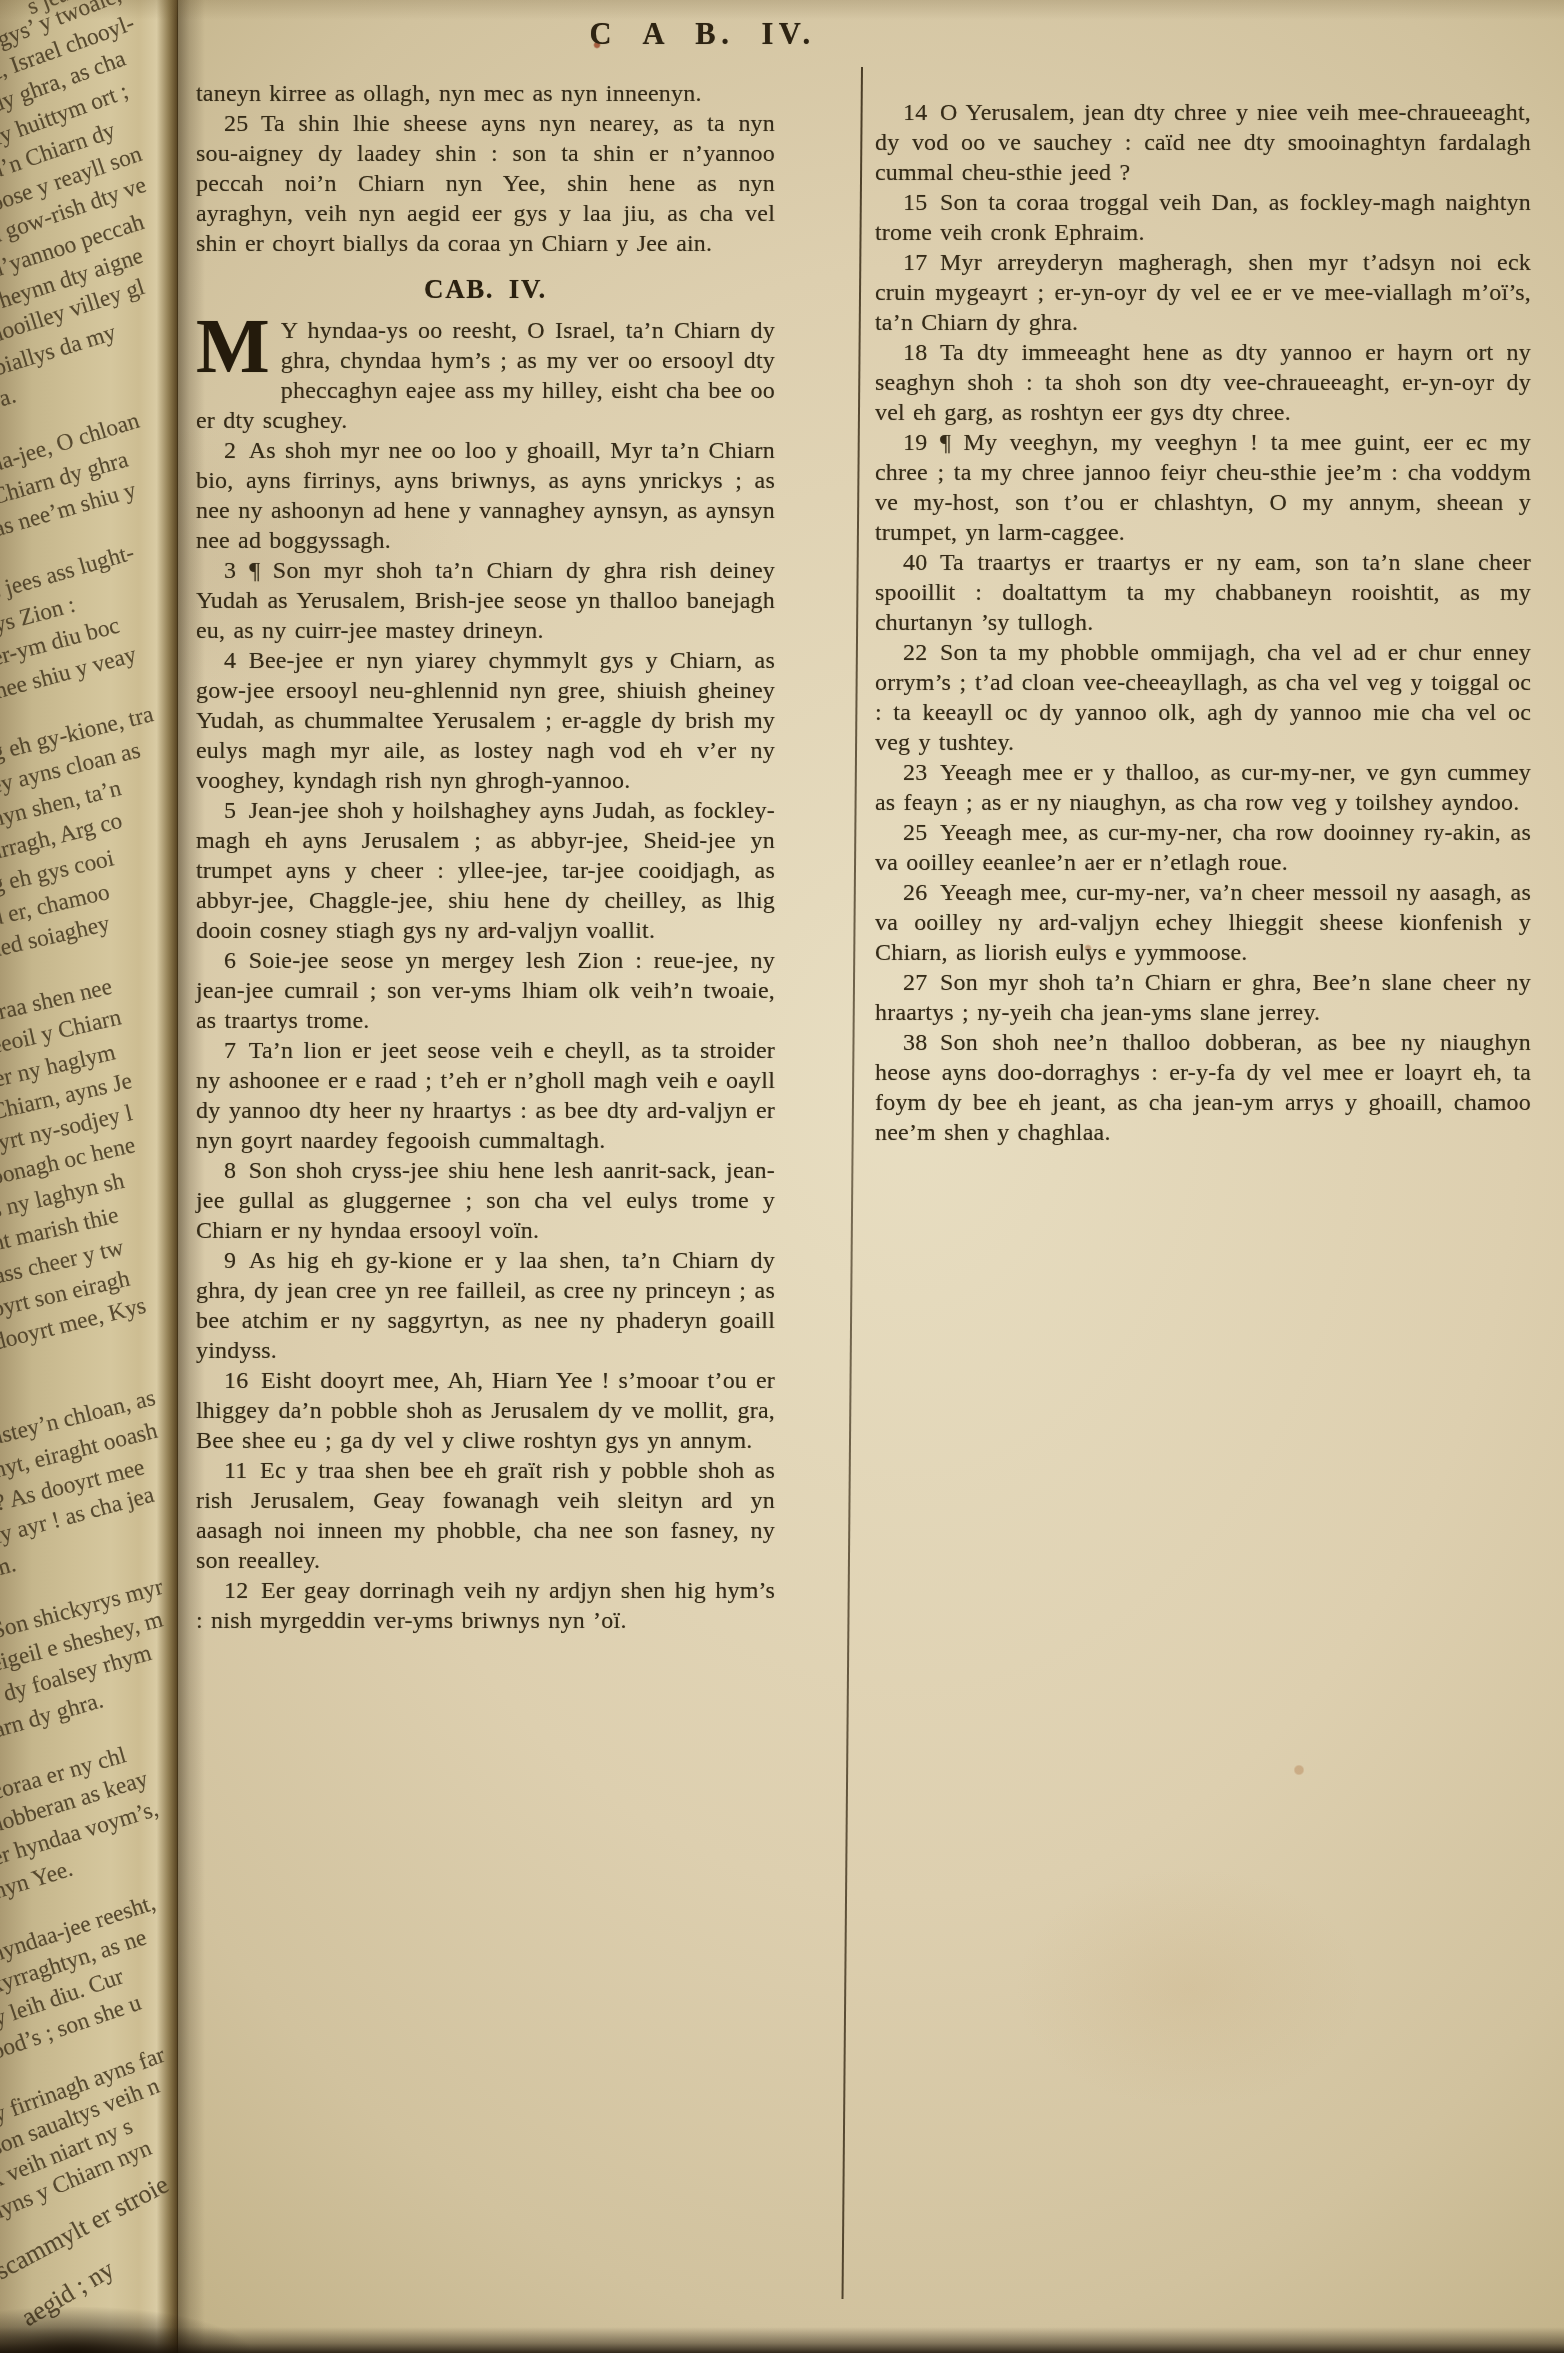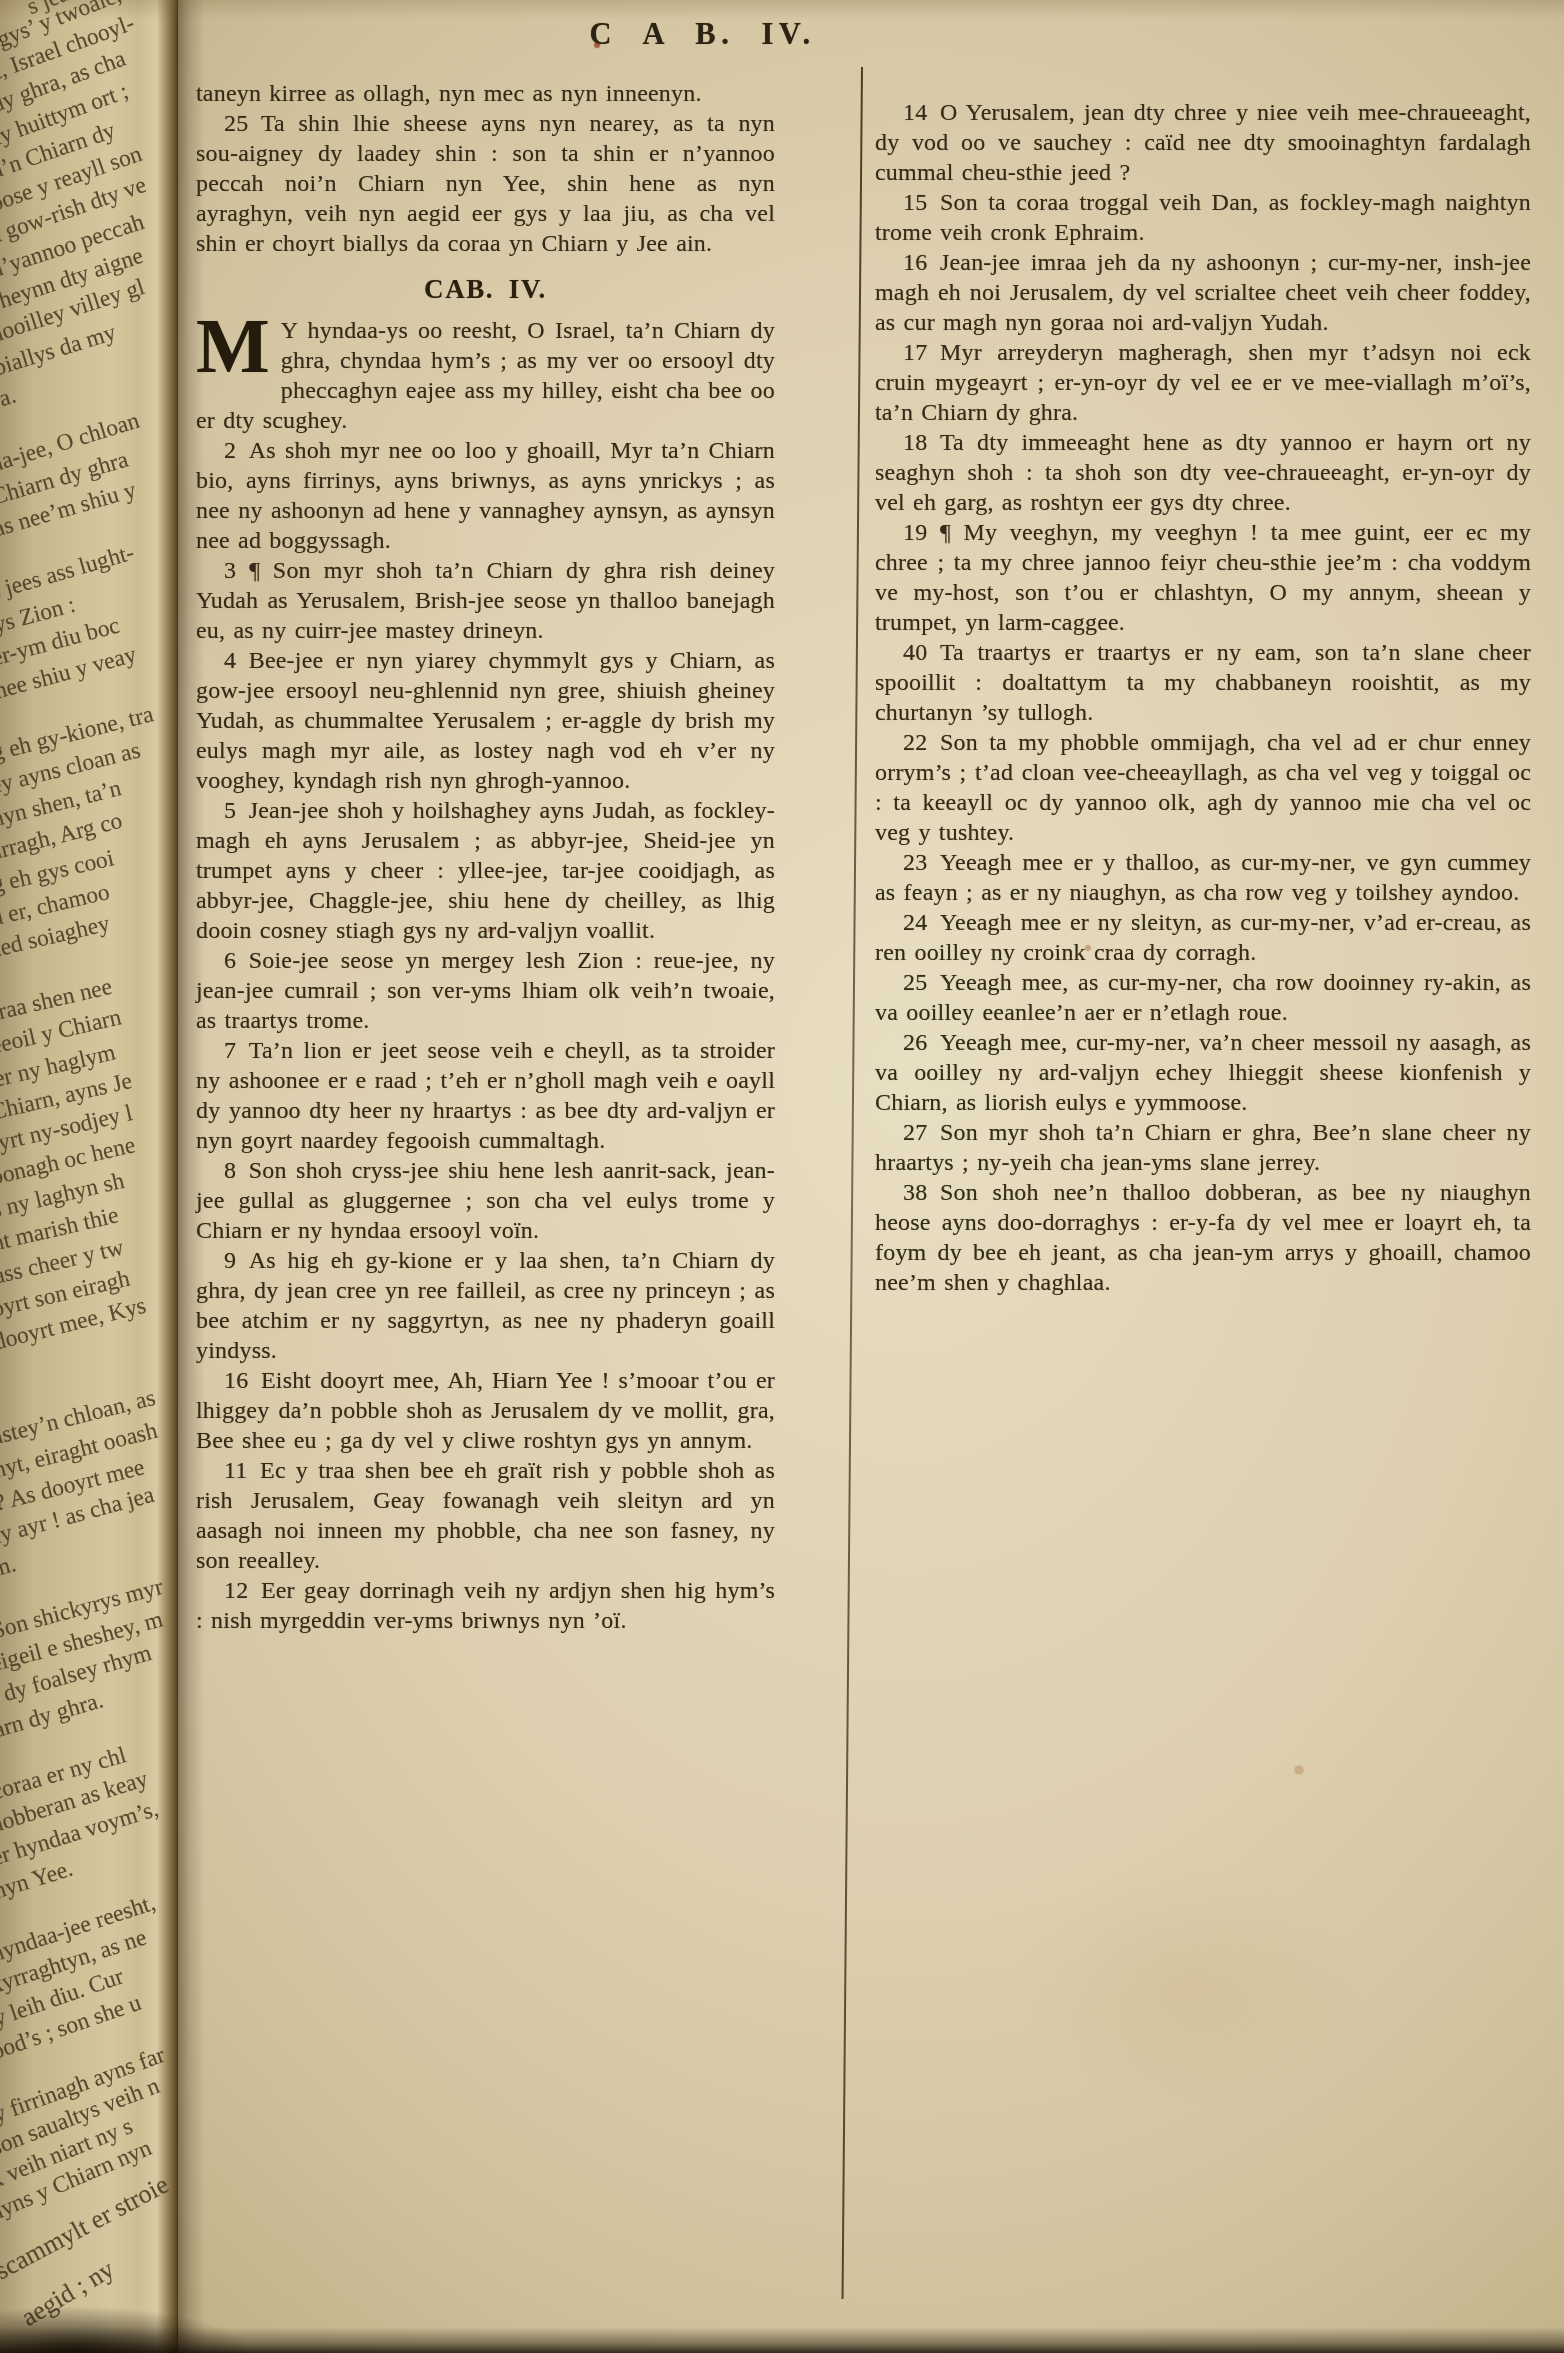--- a/index.html
+++ b/index.html
@@ -78,28 +78,26 @@
         <p class="verse"><span class="vnum">12</span>Eer geay dorrinagh veih ny ardjyn shen hig hym’s : nish myrgeddin ver-yms briwnys nyn ’oï.</p>
       </div>
   </div>
 
   <div class="divider"></div>
 
   <div class="col col-right">
     <div>
         <p class="verse"><span class="vnum">14</span>O Yerusalem, jean dty chree y niee veih mee-chraueeaght, dy vod oo ve sauchey : caïd nee dty smooinaghtyn fardalagh cummal cheu-sthie jeed ?</p>
         <p class="verse"><span class="vnum">15</span>Son ta coraa troggal veih Dan, as fockley-magh naightyn trome veih cronk Ephraim.</p>
-        <p class="verse"><span class="vnum">16</span>Jean-jee imraa jeh da ny ashoonyn ; cur-my-ner, insh-jee magh eh noi Jerusalem, dy vel scrialtee cheet veih cheer foddey, as cur magh nyn goraa noi ard-valjyn Yudah.</p>
         <p class="verse"><span class="vnum">17</span>Myr arreyderyn magheragh, shen myr t’adsyn noi eck cruin mygeayrt ; er-yn-oyr dy vel ee er ve mee-viallagh m’oï’s, ta’n Chiarn dy ghra.</p>
         <p class="verse"><span class="vnum">18</span>Ta dty immeeaght hene as dty yannoo er hayrn ort ny seaghyn shoh : ta shoh son dty vee-chraueeaght, er-yn-oyr dy vel eh garg, as roshtyn eer gys dty chree.</p>
         <p class="verse"><span class="vnum">19 ¶</span>My veeghyn, my veeghyn ! ta mee guint, eer ec my chree ; ta my chree jannoo feiyr cheu-sthie jee’m : cha voddym ve my-host, son t’ou er chlashtyn, O my annym, sheean y trumpet, yn larm-caggee.</p>
         <p class="verse"><span class="vnum">40</span>Ta traartys er traartys er ny eam, son ta’n slane cheer spooillit : doaltattym ta my chabbaneyn rooishtit, as my churtanyn ’sy tullogh.</p>
         <p class="verse"><span class="vnum">22</span>Son ta my phobble ommijagh, cha vel ad er chur enney orrym’s ; t’ad cloan vee-cheeayllagh, as cha vel veg y toiggal oc : ta keeayll oc dy yannoo olk, agh dy yannoo mie cha vel oc veg y tushtey.</p>
         <p class="verse"><span class="vnum">23</span>Yeeagh mee er y thalloo, as cur-my-ner, ve gyn cummey as feayn ; as er ny niaughyn, as cha row veg y toilshey ayndoo.</p>
-        <p class="verse"><span class="vnum">24</span>Yeeagh mee er ny sleityn, as cur-my-ner, v’ad er-creau, as ren ooilley ny croink craa dy corragh.</p>
         <p class="verse"><span class="vnum">25</span>Yeeagh mee, as cur-my-ner, cha row dooinney ry-akin, as va ooilley eeanlee’n aer er n’etlagh roue.</p>
         <p class="verse"><span class="vnum">26</span>Yeeagh mee, cur-my-ner, va’n cheer messoil ny aasagh, as va ooilley ny ard-valjyn echey lhieggit sheese kionfenish y Chiarn, as liorish eulys e yymmoose.</p>
         <p class="verse"><span class="vnum">27</span>Son myr shoh ta’n Chiarn er ghra, Bee’n slane cheer ny hraartys ; ny-yeih cha jean-yms slane jerrey.</p>
         <p class="verse"><span class="vnum">38</span>Son shoh nee’n thalloo dobberan, as bee ny niaughyn heose ayns doo-dorraghys : er-y-fa dy vel mee er loayrt eh, ta foym dy bee eh jeant, as cha jean-ym arrys y ghoaill, chamoo nee’m shen y chaghlaa.</p>
       </div>
   </div>
 
   <div class="gutter">
     <div>
         <span class="frag" style="top: -6.3px; left: 28px; transform: rotate(-21deg);">s jean ny g</span>

